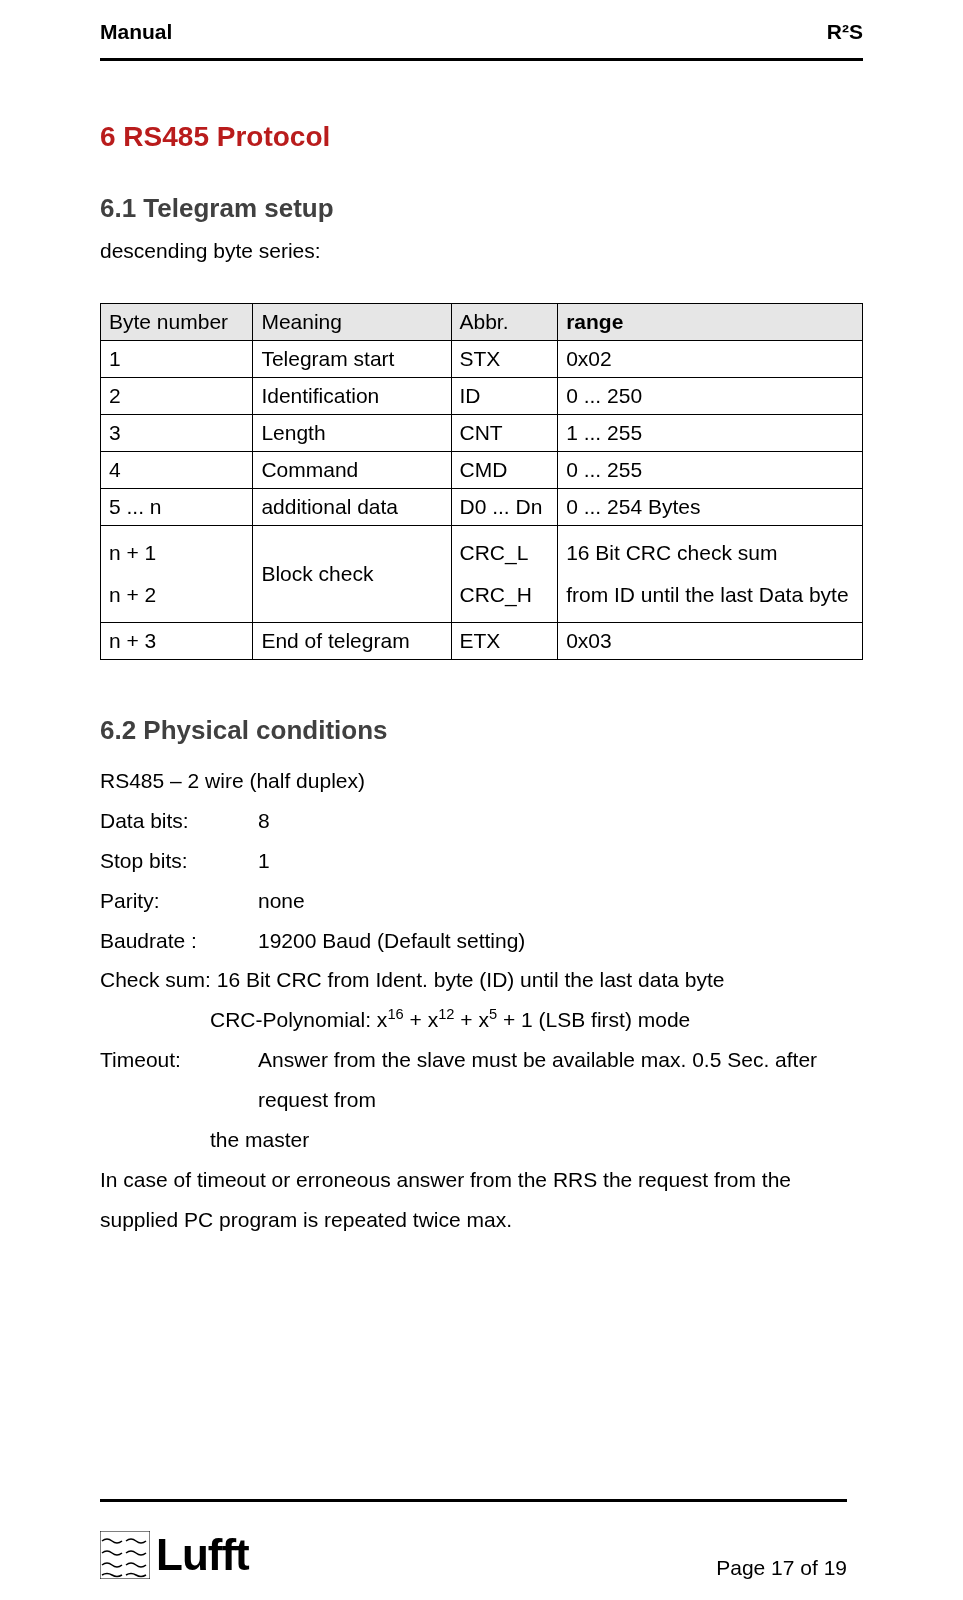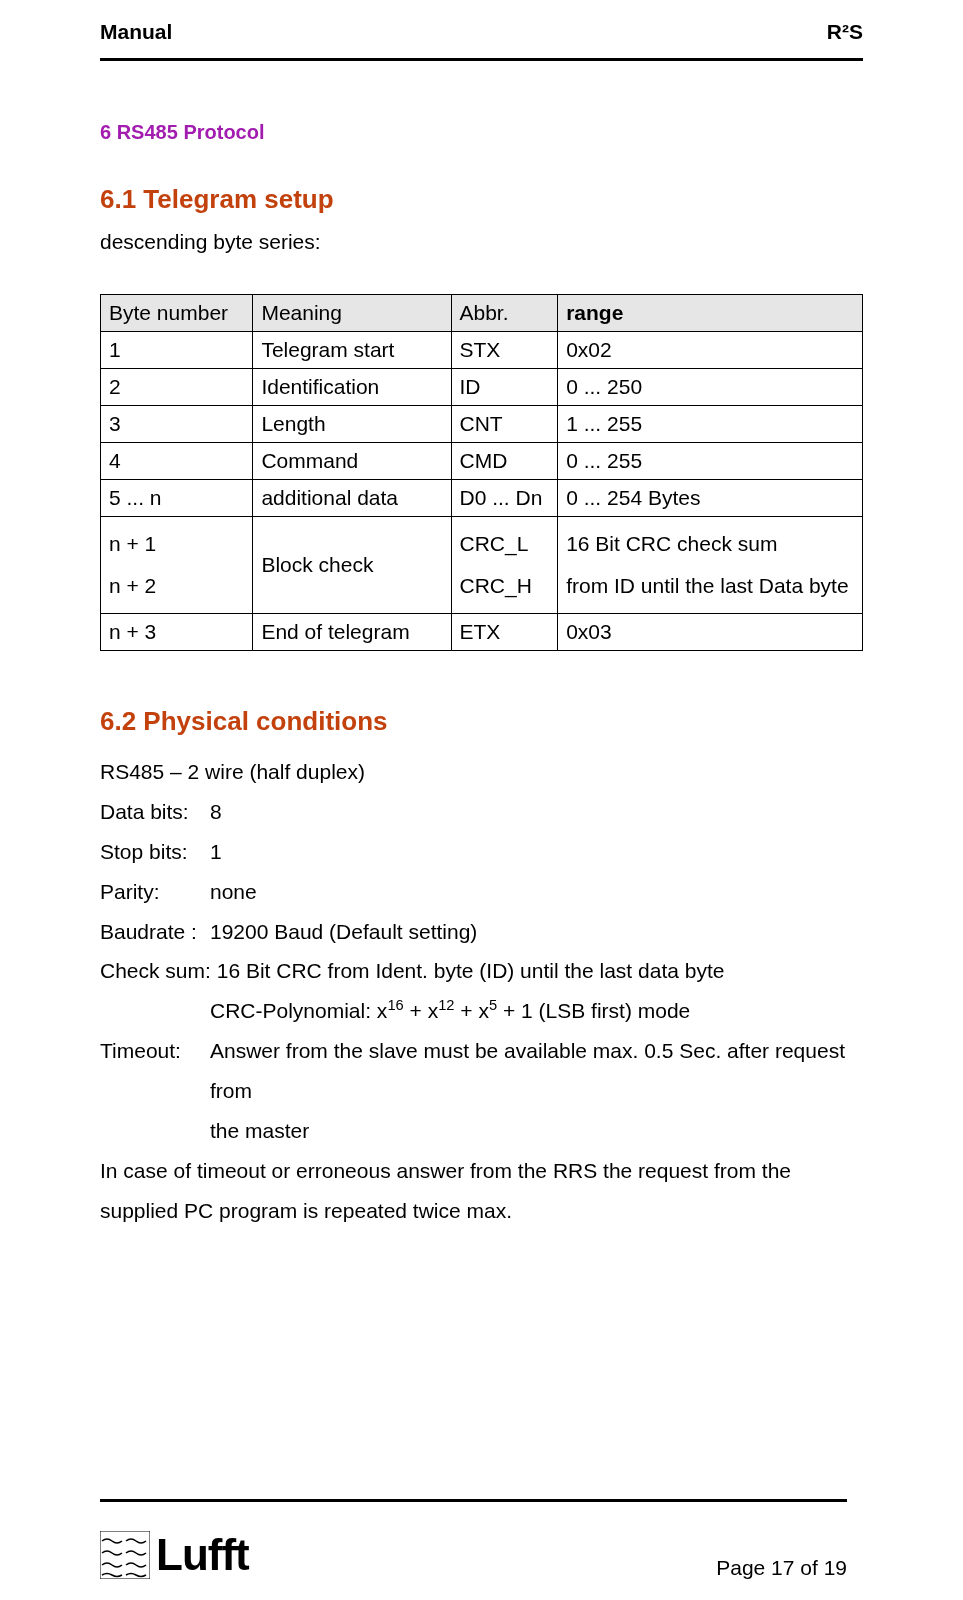--- a/index.html
+++ b/index.html
@@ -22,27 +22,27 @@
       font-weight: bold;
       font-size: 21px;
       padding-bottom: 14px;
     }
     .header-rule {
       border: none;
       border-top: 3px solid #000;
       margin-bottom: 60px;
     }
     .h1 {
-      color: #a21caf;
-      font-size: 20px;
+      color: #b91c1c;
+      font-size: 28px;
       font-weight: bold;
       margin-bottom: 40px;
     }
     .h2 {
-      color: #c2410c;
+      color: #404040;
       font-size: 26px;
       font-weight: bold;
       margin-bottom: 15px;
     }
     .body-text {
       font-size: 21px;
       line-height: 1.9;
     }
     .para {
       font-size: 21px;
@@ -66,20 +66,21 @@
     }
     .col1 { width: 20%; }
     .col2 { width: 26%; }
     .col3 { width: 14%; }
     .col4 { width: 40%; font-weight: bold; }
     .multi-cell {
       line-height: 2;
     }
     .spec-row {
       display: flex;
+      gap: 48px;
     }
     .spec-label {
       width: 110px;
       flex-shrink: 0;
     }
     .spec-indent {
       padding-left: 110px;
     }
     .footer {
       position: absolute;

